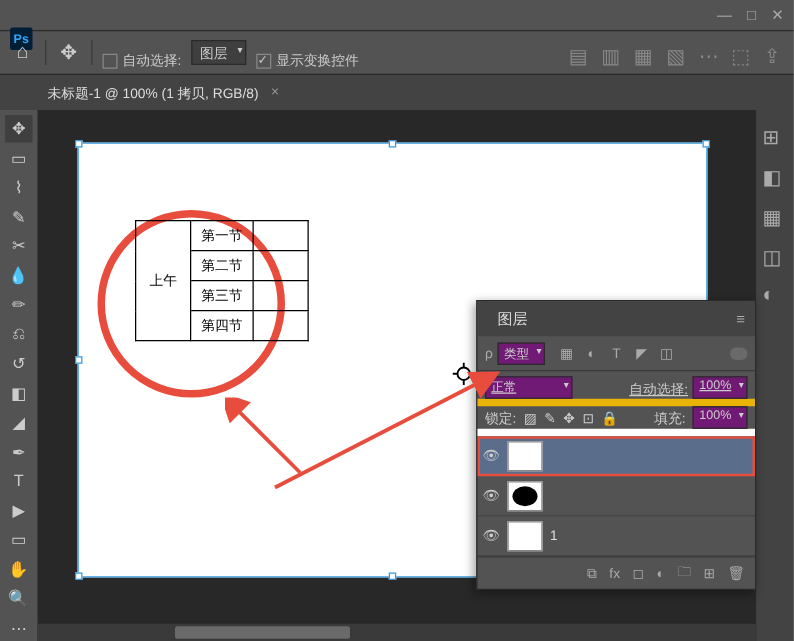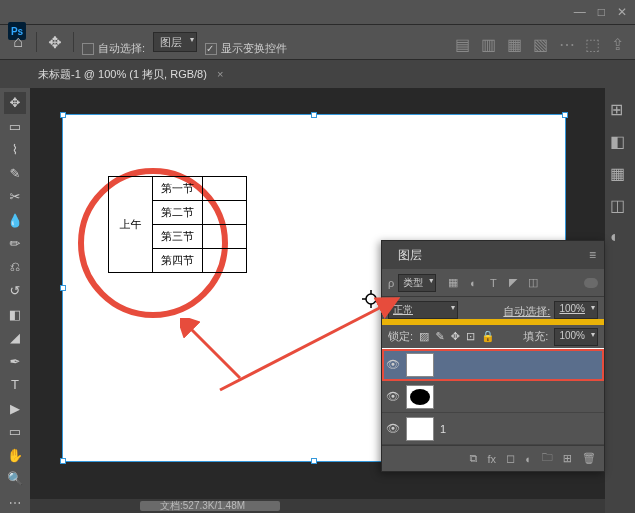--- a/index.html
+++ b/index.html
@@ -55,37 +55,37 @@
 .rp-icon { width: 20px; height: 20px; color: #aaa; cursor: pointer; }
 
 .layers-panel { position: absolute; right: 30px; top: 240px; width: 224px; background: #535353; border: 1px solid #2a2a2a; box-shadow: -2px 2px 8px rgba(0,0,0,0.4); }
 .lp-header { height: 28px; background: #434343; display: flex; align-items: center; padding: 0 8px; }
 .lp-tab { color: #ddd; font-size: 12px; padding: 4px 8px; }
 .lp-menu { margin-left: auto; color: #aaa; cursor: pointer; font-size: 12px; }
 .lp-filter { height: 28px; display: flex; align-items: center; padding: 0 6px; gap: 4px; border-bottom: 1px solid #3a3a3a; }
 .lp-filter-icons { display: flex; gap: 6px; margin-left: 6px; }
 .lp-filter-icons span { width: 14px; height: 14px; color: #aaa; font-size: 11px; cursor: pointer; display: flex; align-items: center; justify-content: center; }
 .lp-blend { height: 28px; display: flex; align-items: flex-end; padding: 0 6px; gap: 4px; border-bottom: 6px solid #eab308; font-size: 11px; color: #ccc; text-decoration: underline; }
-.lp-lock { height: 24px; display: flex; align-items: center; padding: 0 6px; gap: 6px; border-bottom: 1px solid #ffffff; font-size: 11px; color: #ccc; }
+.lp-lock { height: 24px; display: flex; align-items: center; padding: 0 6px; gap: 6px; border-bottom: 6px solid #ffffff; font-size: 11px; color: #ccc; }
 .lp-layers { max-height: 120px; overflow: auto; }
 .layer-row { height: 32px; display: flex; align-items: center; padding: 0 4px; gap: 6px; border-bottom: 1px solid #444; cursor: pointer; }
 .layer-row.selected { background: #5a6e8c; }
 .layer-row.highlighted { outline: 2px solid #e74c3c; outline-offset: -2px; }
 .vis-eye { width: 14px; font-size: 11px; color: #ccc; }
 .thumb { width: 28px; height: 24px; background: #fff; border: 1px solid #888; position: relative; }
 .thumb.mask::after { content: ""; position: absolute; inset: 3px; background: #000; border-radius: 50%; }
 .layer-name { color: #ddd; font-size: 11px; flex: 1; }
 .lp-footer { height: 26px; display: flex; align-items: center; justify-content: flex-end; gap: 10px; padding: 0 8px; border-top: 1px solid #3a3a3a; }
 .lp-footer span { color: #aaa; font-size: 11px; cursor: pointer; }
 
 .scrollbar-h { position: absolute; bottom: 0; left: 0; right: 0; height: 14px; background: #3a3a3a; }
 .scroll-thumb { position: absolute; left: 110px; width: 140px; height: 10px; top: 2px; background: #6a6a6a; border-radius: 2px; }
 .statusbar { position: absolute; bottom: 0; left: 30px; height: 14px; color: #bbb; font-size: 10px; padding-left: 100px; z-index: 2; display: flex; align-items: center; }
 
-.small-dd { background: #404040; border: 1px solid #2a2a2a; color: #ccc; font-size: 10px; padding: 1px 12px 1px 4px; height: 18px; position: relative; }
+.small-dd { background: #701a75; border: 1px solid #2a2a2a; color: #ccc; font-size: 10px; padding: 1px 12px 1px 4px; height: 18px; position: relative; }
 .small-dd::after { content: "▾"; position: absolute; right: 2px; font-size: 8px; }
 .vsep { width: 1px; height: 20px; background: #3a3a3a; }
 .toggle-pill { width: 14px; height: 10px; background: #6a6a6a; border-radius: 5px; margin-left: auto; }
 
 .arrow2-svg { position: absolute; left: 210px; top: 290px; pointer-events: none; z-index: 5; }
 </style>
 </head>
 <body>
 
 <div class="titlebar">
@@ -194,23 +194,20 @@
       <circle cx="9" cy="9" r="5" fill="none" stroke="#000" stroke-width="1.5"></circle>
       <line x1="9" y1="0" x2="9" y2="4" stroke="#000" stroke-width="1.5"></line>
       <line x1="9" y1="14" x2="9" y2="18" stroke="#000" stroke-width="1.5"></line>
       <line x1="0" y1="9" x2="4" y2="9" stroke="#000" stroke-width="1.5"></line>
       <line x1="14" y1="9" x2="18" y2="9" stroke="#000" stroke-width="1.5"></line>
     </svg>
 
     <div class="scrollbar-h">
       <div class="scroll-thumb"></div>
     </div>
-    <div class="statusbar">
-      <span>文档:527.3K/1.48M</span>
-    </div>
   </div>
 
   <div class="right-panels">
     <span class="rp-icon">⊞</span>
     <span class="rp-icon">◧</span>
     <span class="rp-icon">▦</span>
     <span class="rp-icon">◫</span>
     <span class="rp-icon">◐</span>
   </div>
 </div>

